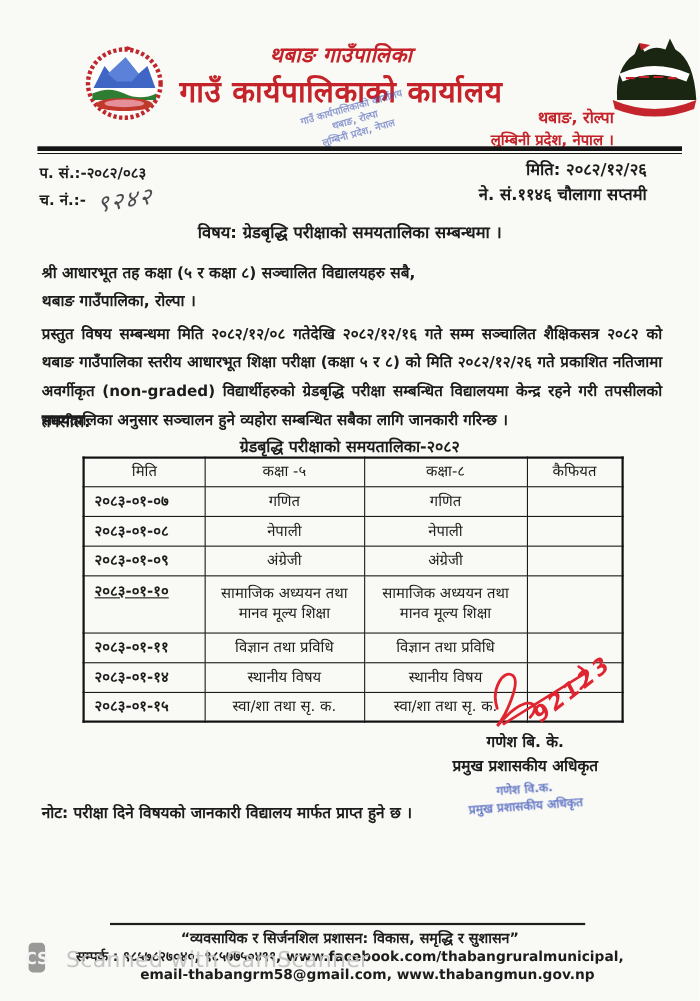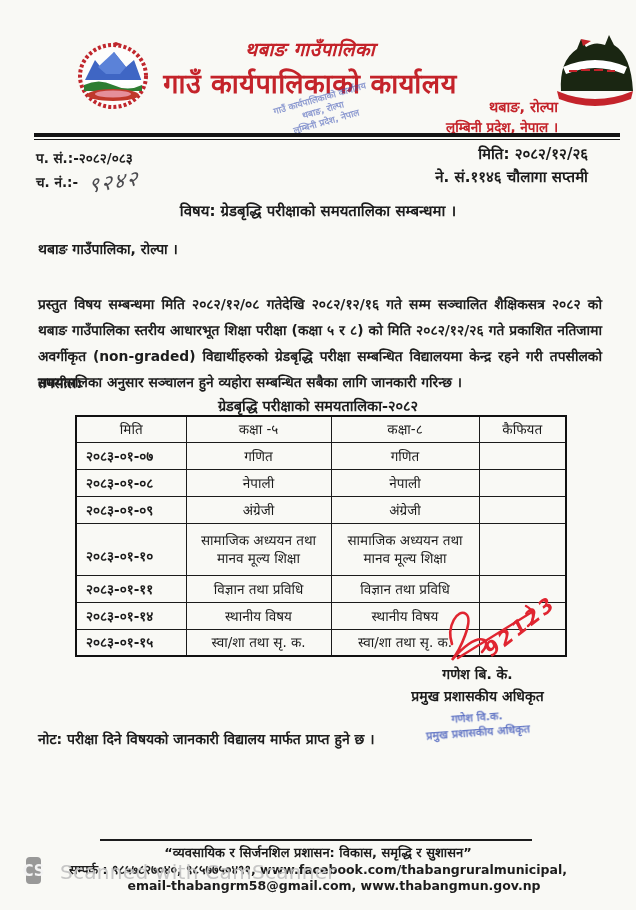--- a/index.html
+++ b/index.html
@@ -149,20 +149,21 @@
     </div>
   </div>
   <div class="abs ref-right">
     <div>मिति: २०८२/१२/२६</div>
     <div>ने. सं.११४६ चौलागा सप्तमी</div>
   </div>
 
   <div class="abs subject">विषय: ग्रेडबृद्धि परीक्षाको समयतालिका  सम्बन्धमा ।</div>
 
   <div class="abs recipient">
+    <div>श्री आधारभूत तह कक्षा (५ र कक्षा ८) सञ्चालित विद्यालयहरु सबै,</div>
     <div>थबाङ गाउँपालिका, रोल्पा ।</div>
   </div>
 
   <div class="abs body-par">प्रस्तुत विषय सम्बन्धमा मिति २०८२/१२/०८ गतेदेखि २०८२/१२/१६ गते सम्म सञ्चालित शैक्षिकसत्र २०८२ को थबाङ गाउँपालिका स्तरीय आधारभूत शिक्षा परीक्षा (कक्षा ५ र ८) को मिति २०८२/१२/२६ गते प्रकाशित नतिजामा अवर्गीकृत (non-graded) विद्यार्थीहरुको ग्रेडबृद्धि परीक्षा सम्बन्धित विद्यालयमा केन्द्र रहने गरी तपसीलको समयतालिका अनुसार सञ्चालन हुने व्यहोरा सम्बन्धित सबैका लागि जानकारी गरिन्छ ।</div>
   <div class="abs tapasil">तपसील:</div>
 
   <div class="abs tbl-title">ग्रेडबृद्धि परीक्षाको समयतालिका-२०८२</div>
 
   <div class="abs sched-wrap">
     <table class="sched">
@@ -191,21 +192,21 @@
         <td>नेपाली</td>
         <td></td>
       </tr>
       <tr>
         <td class="date">२०८३-०१-०९</td>
         <td>अंग्रेजी</td>
         <td>अंग्रेजी</td>
         <td></td>
       </tr>
       <tr class="tall">
-        <td class="date" style="vertical-align:top; padding-top:23px;">२०८३-०१-१०</td>
+        <td class="date" style="vertical-align:top; padding-top:5px;text-decoration:underline;">२०८३-०१-१०</td>
         <td>सामाजिक अध्ययन तथा मानव मूल्य शिक्षा</td>
         <td>सामाजिक अध्ययन तथा मानव मूल्य शिक्षा</td>
         <td></td>
       </tr>
       <tr>
         <td class="date">२०८३-०१-११</td>
         <td>विज्ञान तथा प्रविधि</td>
         <td>विज्ञान तथा प्रविधि</td>
         <td></td>
       </tr>

